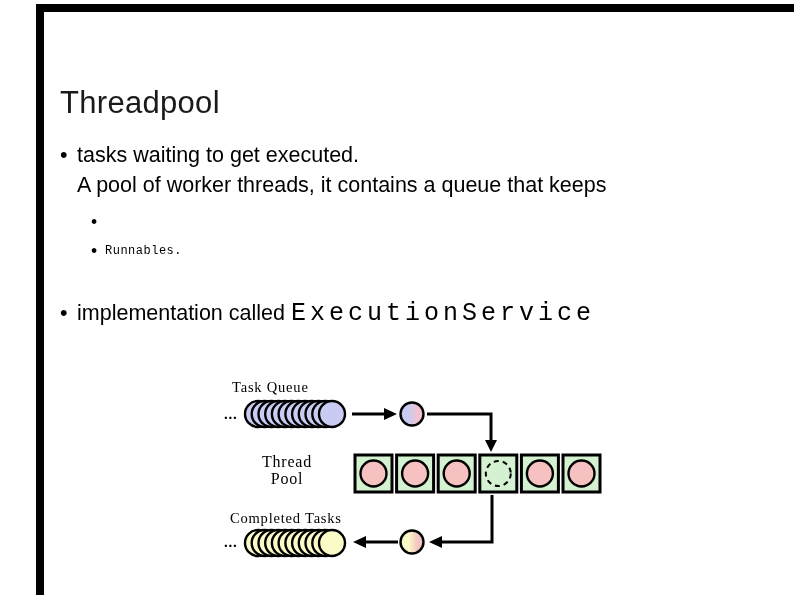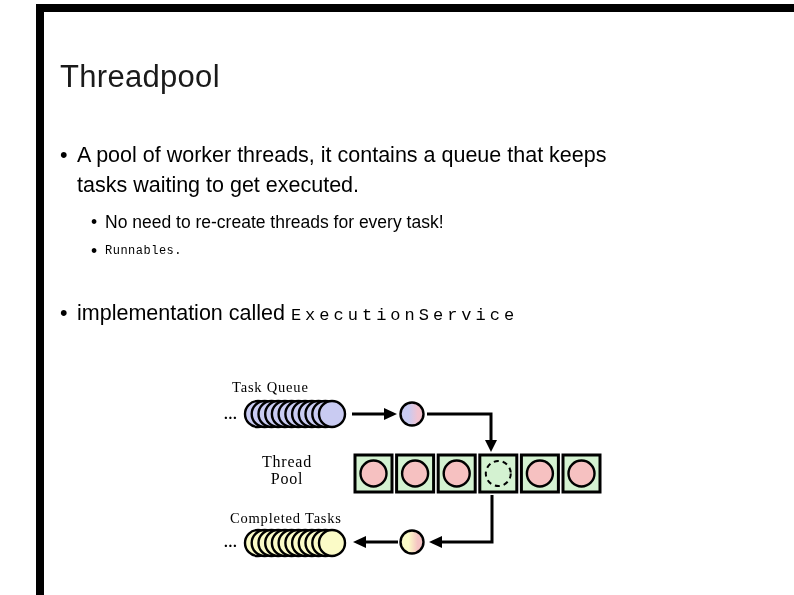--- a/index.html
+++ b/index.html
@@ -6,63 +6,62 @@
   .slide {
     position:relative; width:794px; height:595px; background:#ffffff;
     overflow:hidden; font-family:"Liberation Sans", sans-serif; color:#000;
   }
   .frame-l {
     position:absolute; left:36px; top:4px; right:0; bottom:0;
     border-top:8px solid #000; border-left:8px solid #000;
     pointer-events:none;
   }
   .title {
-    position:absolute; left:60px; top:58px;
+    position:absolute; left:60px; top:84px;
     font-size:31px; line-height:38px; font-weight:400; color:#1a1a1a;
     letter-spacing:0.3px;
   }
   .bullet-row { position:absolute; display:flex; }
   .bullet-glyph { flex:0 0 auto; }
   .b-main { font-size:21.5px; line-height:30px; font-weight:400; }
   .b-main .bullet-glyph { width:17px; }
   .b-sub { font-size:17.5px; line-height:27px; font-weight:400; }
   .b-sub .bullet-glyph { width:14px; }
   .code-sm {
     font-family:"Liberation Mono", monospace;
     font-size:12px; letter-spacing:0.5px;
   }
   .code-lg {
     font-family:"Liberation Mono", monospace;
-    font-size:17px; letter-spacing:4px;
+    font-size:25px; letter-spacing:4px;
   }
   .diagram { position:absolute; left:215px; top:373px; }
   .dg-label {
     font-family:"Liberation Serif", "DejaVu Serif", serif;
     letter-spacing:0.8px; fill:#000;
   }
 </style>
 </head>
 <body>
 
 <div class="slide">
   <div class="frame-l"></div>
 
   <div class="title">Threadpool</div>
 
   <div class="bullet-row b-main" style="left:60px; top:140px; width:690px;">
     <span class="bullet-glyph">•</span>
     <div>
+      <div>tasks waiting to get executed.</div>
       <div>A pool of worker threads, it contains a queue that keeps</div>
-      <div>tasks waiting to get executed.</div>
     </div>
   </div>
 
   <div class="bullet-row b-sub" style="left:91px; top:209px; width:660px;">
     <span class="bullet-glyph">•</span>
-    <div>No need to re-create threads for every task!</div>
   </div>
 
   <div class="bullet-row b-sub" style="left:91px; top:238px; width:660px;">
     <span class="bullet-glyph">•</span>
     <div>
       <div class="code-sm">Runnables.</div>
     </div>
   </div>
 
   <div class="bullet-row b-main" style="left:60px; top:298px; width:690px; line-height:31px;">

